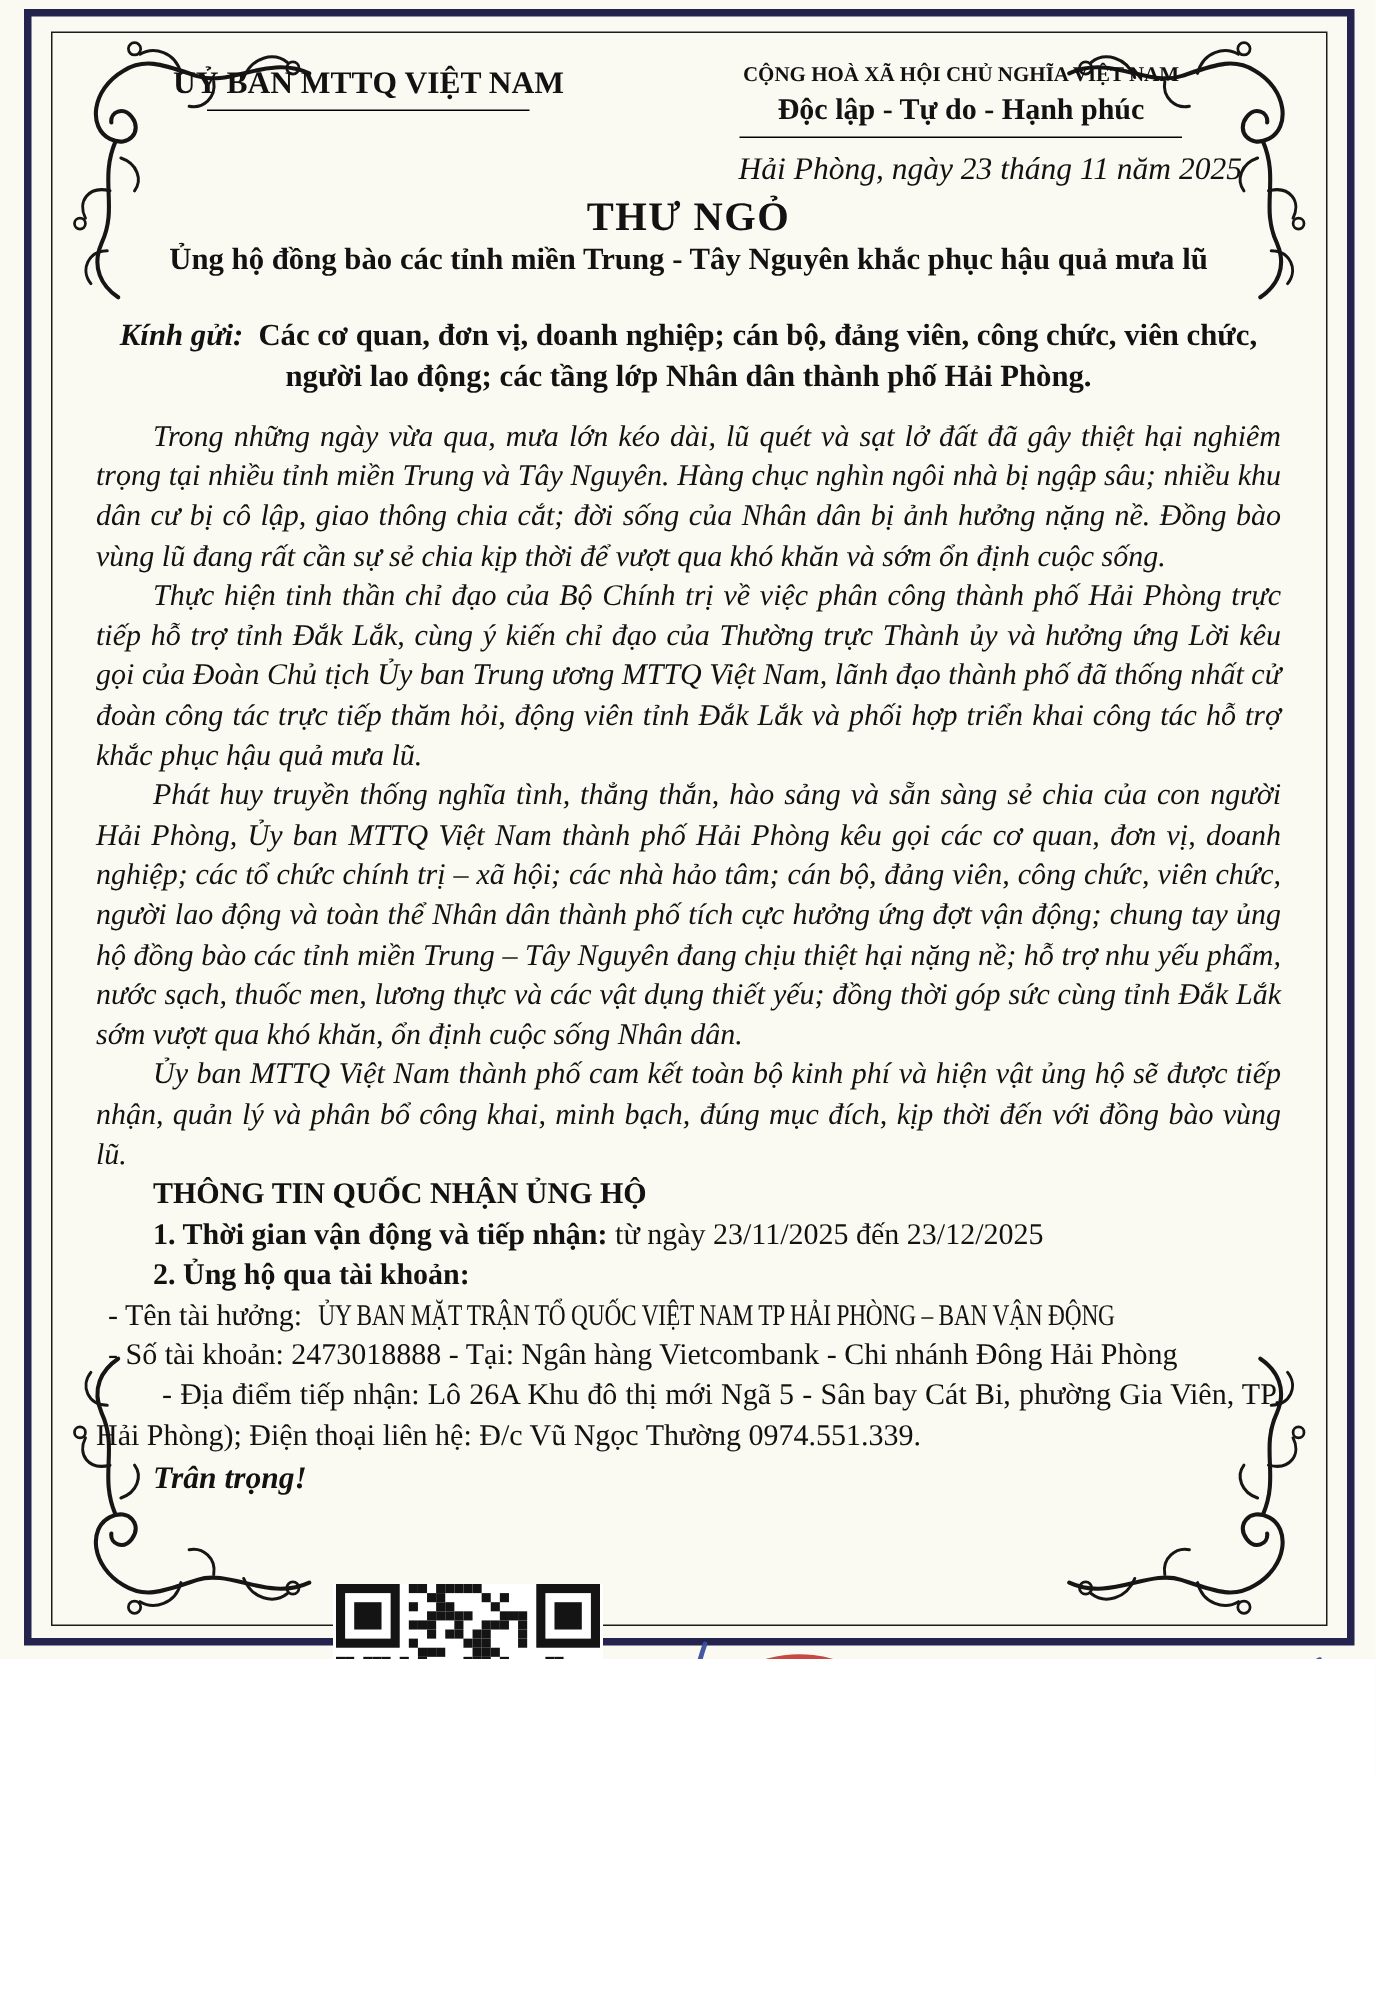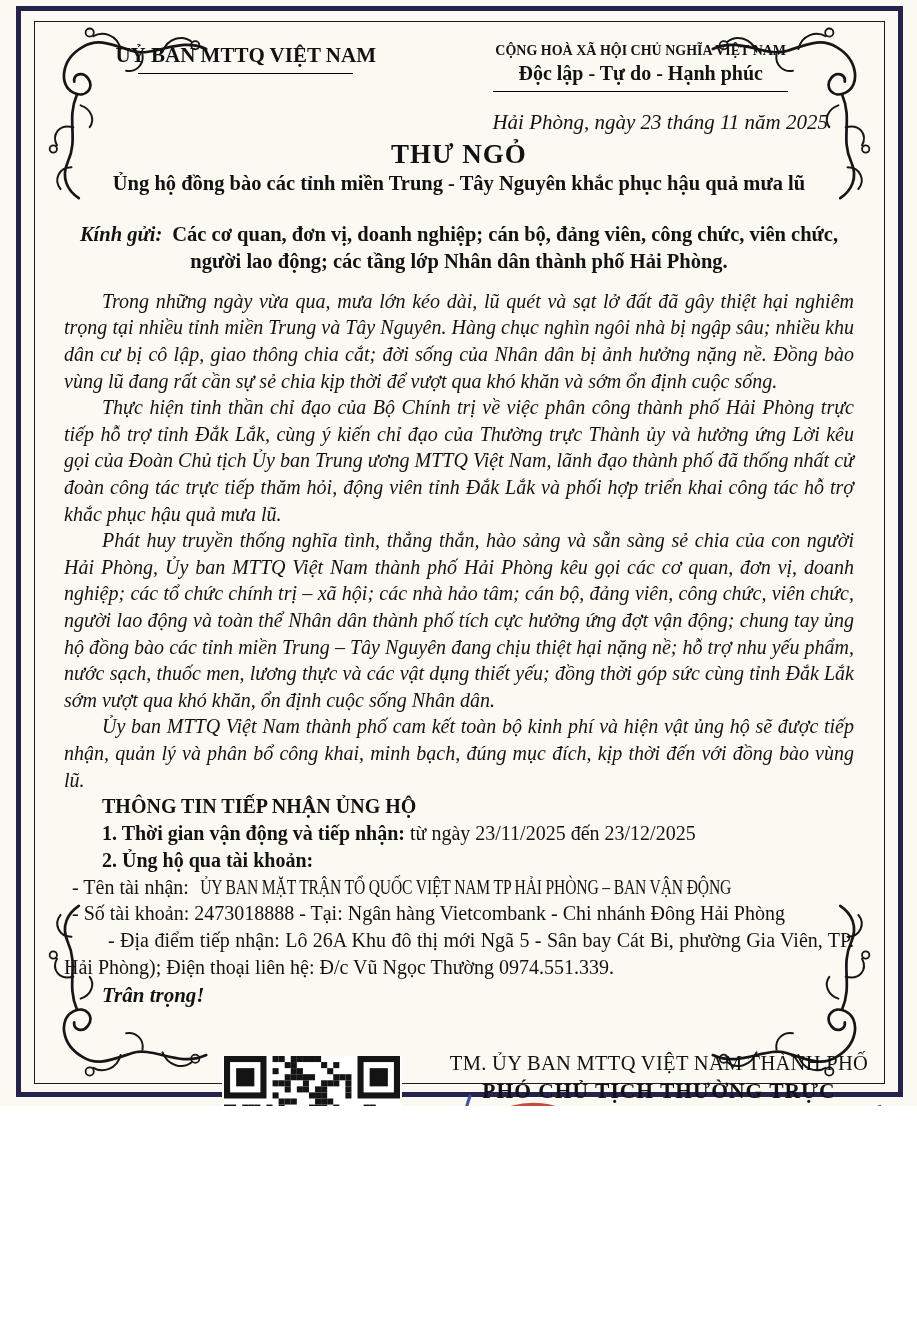--- a/index.html
+++ b/index.html
@@ -25,21 +25,21 @@
   .content{position:absolute;left:64px;top:42px;width:790px;}
   
   .hdr{display:flex;}
   .hdr-org{width:46%;text-align:center;font-weight:bold;font-size:21px;line-height:1.28;}
   .hdr-nat{width:54%;text-align:center;line-height:1.28;}
   .hdr-nat .l1{font-weight:bold;font-size:14px;}
   .hdr-nat .l2{font-weight:bold;font-size:20px;margin-top:1px;}
   .rule{border-top:1.6px solid #000;margin:4px auto 0;}
   .rule.org{width:215px;}
   .rule.nat{width:295px;}
-  .dateline{text-align:right;padding-right:26px;font-style:italic;font-size:21px;margin-top:18px;}
+  .dateline{text-align:right;padding-right:26px;font-style:italic;font-size:21px;margin-top:8px;}
   .doc-title{text-align:center;font-weight:bold;font-size:27px;margin-top:4px;letter-spacing:1px;}
   .doc-subtitle{text-align:center;font-weight:bold;font-size:20.5px;margin-top:2px;white-space:nowrap;}
   .salutation{margin-top:26px;text-align:center;font-weight:bold;font-size:20.5px;line-height:1.35;}
   .salutation .kg{font-style:italic;margin-right:10px;}
   .body-text{margin-top:12px;font-style:italic;}
   .para{text-align:justify;text-indent:38px;font-size:20px;line-height:26.6px;margin:0;}
   .info{font-size:20px;line-height:26.8px;}
   .info .bold{font-weight:bold;}
   .info-line{text-indent:38px;}
   .dash-line{text-indent:8px;white-space:nowrap;}
@@ -119,41 +119,37 @@
     </div>
 
     <div class="body-text">
       <p class="para">Trong những ngày vừa qua, mưa lớn kéo dài, lũ quét và sạt lở đất đã gây thiệt hại nghiêm trọng tại nhiều tỉnh miền Trung và Tây Nguyên. Hàng chục nghìn ngôi nhà bị ngập sâu; nhiều khu dân cư bị cô lập, giao thông chia cắt; đời sống của Nhân dân bị ảnh hưởng nặng nề. Đồng bào vùng lũ đang rất cần sự sẻ chia kịp thời để vượt qua khó khăn và sớm ổn định cuộc sống.</p>
       <p class="para">Thực hiện tinh thần chỉ đạo của Bộ Chính trị về việc phân công thành phố Hải Phòng trực tiếp hỗ trợ tỉnh Đắk Lắk, cùng ý kiến chỉ đạo của Thường trực Thành ủy và hưởng ứng Lời kêu gọi của Đoàn Chủ tịch Ủy ban Trung ương MTTQ Việt Nam, lãnh đạo thành phố đã thống nhất cử đoàn công tác trực tiếp thăm hỏi, động viên tỉnh Đắk Lắk và phối hợp triển khai công tác hỗ trợ khắc phục hậu quả mưa lũ.</p>
       <p class="para">Phát huy truyền thống nghĩa tình, thẳng thắn, hào sảng và sẵn sàng sẻ chia của con người Hải Phòng, Ủy ban MTTQ Việt Nam thành phố Hải Phòng kêu gọi các cơ quan, đơn vị, doanh nghiệp; các tổ chức chính trị – xã hội; các nhà hảo tâm; cán bộ, đảng viên, công chức, viên chức, người lao động và toàn thể Nhân dân thành phố tích cực hưởng ứng đợt vận động; chung tay ủng hộ đồng bào các tỉnh miền Trung – Tây Nguyên đang chịu thiệt hại nặng nề; hỗ trợ nhu yếu phẩm, nước sạch, thuốc men, lương thực và các vật dụng thiết yếu; đồng thời góp sức cùng tỉnh Đắk Lắk sớm vượt qua khó khăn, ổn định cuộc sống Nhân dân.</p>
       <p class="para">Ủy ban MTTQ Việt Nam thành phố cam kết toàn bộ kinh phí và hiện vật ủng hộ sẽ được tiếp nhận, quản lý và phân bổ công khai, minh bạch, đúng mục đích, kịp thời đến với đồng bào vùng lũ.</p>
     </div>
 
     <div class="info">
-      <div class="info-line bold">THÔNG TIN TIẾP NHẬN ỦNG HỘ</div>
+      <div class="info-line bold">THÔNG TIN QUỐC NHẬN ỦNG HỘ</div>
       <div class="info-line">
         <span class="bold">1. Thời gian vận động và tiếp nhận:</span>
         <span>từ ngày 23/11/2025 đến 23/12/2025</span>
       </div>
       <div class="info-line bold">2. Ủng hộ qua tài khoản:</div>
       <div class="dash-line">
-        <span>- Tên tài nhận:</span>
+        <span>- Tên tài hưởng:</span>
         <span class="cond">ỦY BAN MẶT TRẬN TỔ QUỐC VIỆT NAM TP HẢI PHÒNG – BAN VẬN ĐỘNG</span>
       </div>
       <div class="dash-line">- Số tài khoản: 2473018888 - Tại: Ngân hàng Vietcombank - Chi nhánh Đông Hải Phòng</div>
       <div class="addr-line">- Địa điểm tiếp nhận: Lô 26A Khu đô thị mới Ngã 5 - Sân bay Cát Bi, phường Gia Viên, TP. Hải Phòng); Điện thoại liên hệ: Đ/c Vũ Ngọc Thường 0974.551.339.</div>
     </div>
 
     <div class="closing">Trân trọng!</div>
   </div>
 
-  <div class="sig-head">
-    <div class="sig-org">TM. ỦY BAN MTTQ VIỆT NAM THÀNH PHỐ</div>
-    <div class="sig-pos">PHÓ CHỦ TỊCH THƯỜNG TRỰC</div>
-  </div>
 
   <div class="qr" id="qr"><svg viewBox="0 0 174 174" width="100%" height="100%">
         <rect width="174" height="174" fill="#fff"></rect>
         <rect x="48" y="0" width="6" height="6" fill="#141414"></rect>
         <rect x="54" y="0" width="6" height="6" fill="#141414"></rect>
         <rect x="66" y="0" width="6" height="6" fill="#141414"></rect>
         <rect x="72" y="0" width="6" height="6" fill="#141414"></rect>
         <rect x="78" y="0" width="6" height="6" fill="#141414"></rect>
         <rect x="84" y="0" width="6" height="6" fill="#141414"></rect>
         <rect x="90" y="0" width="6" height="6" fill="#141414"></rect>

